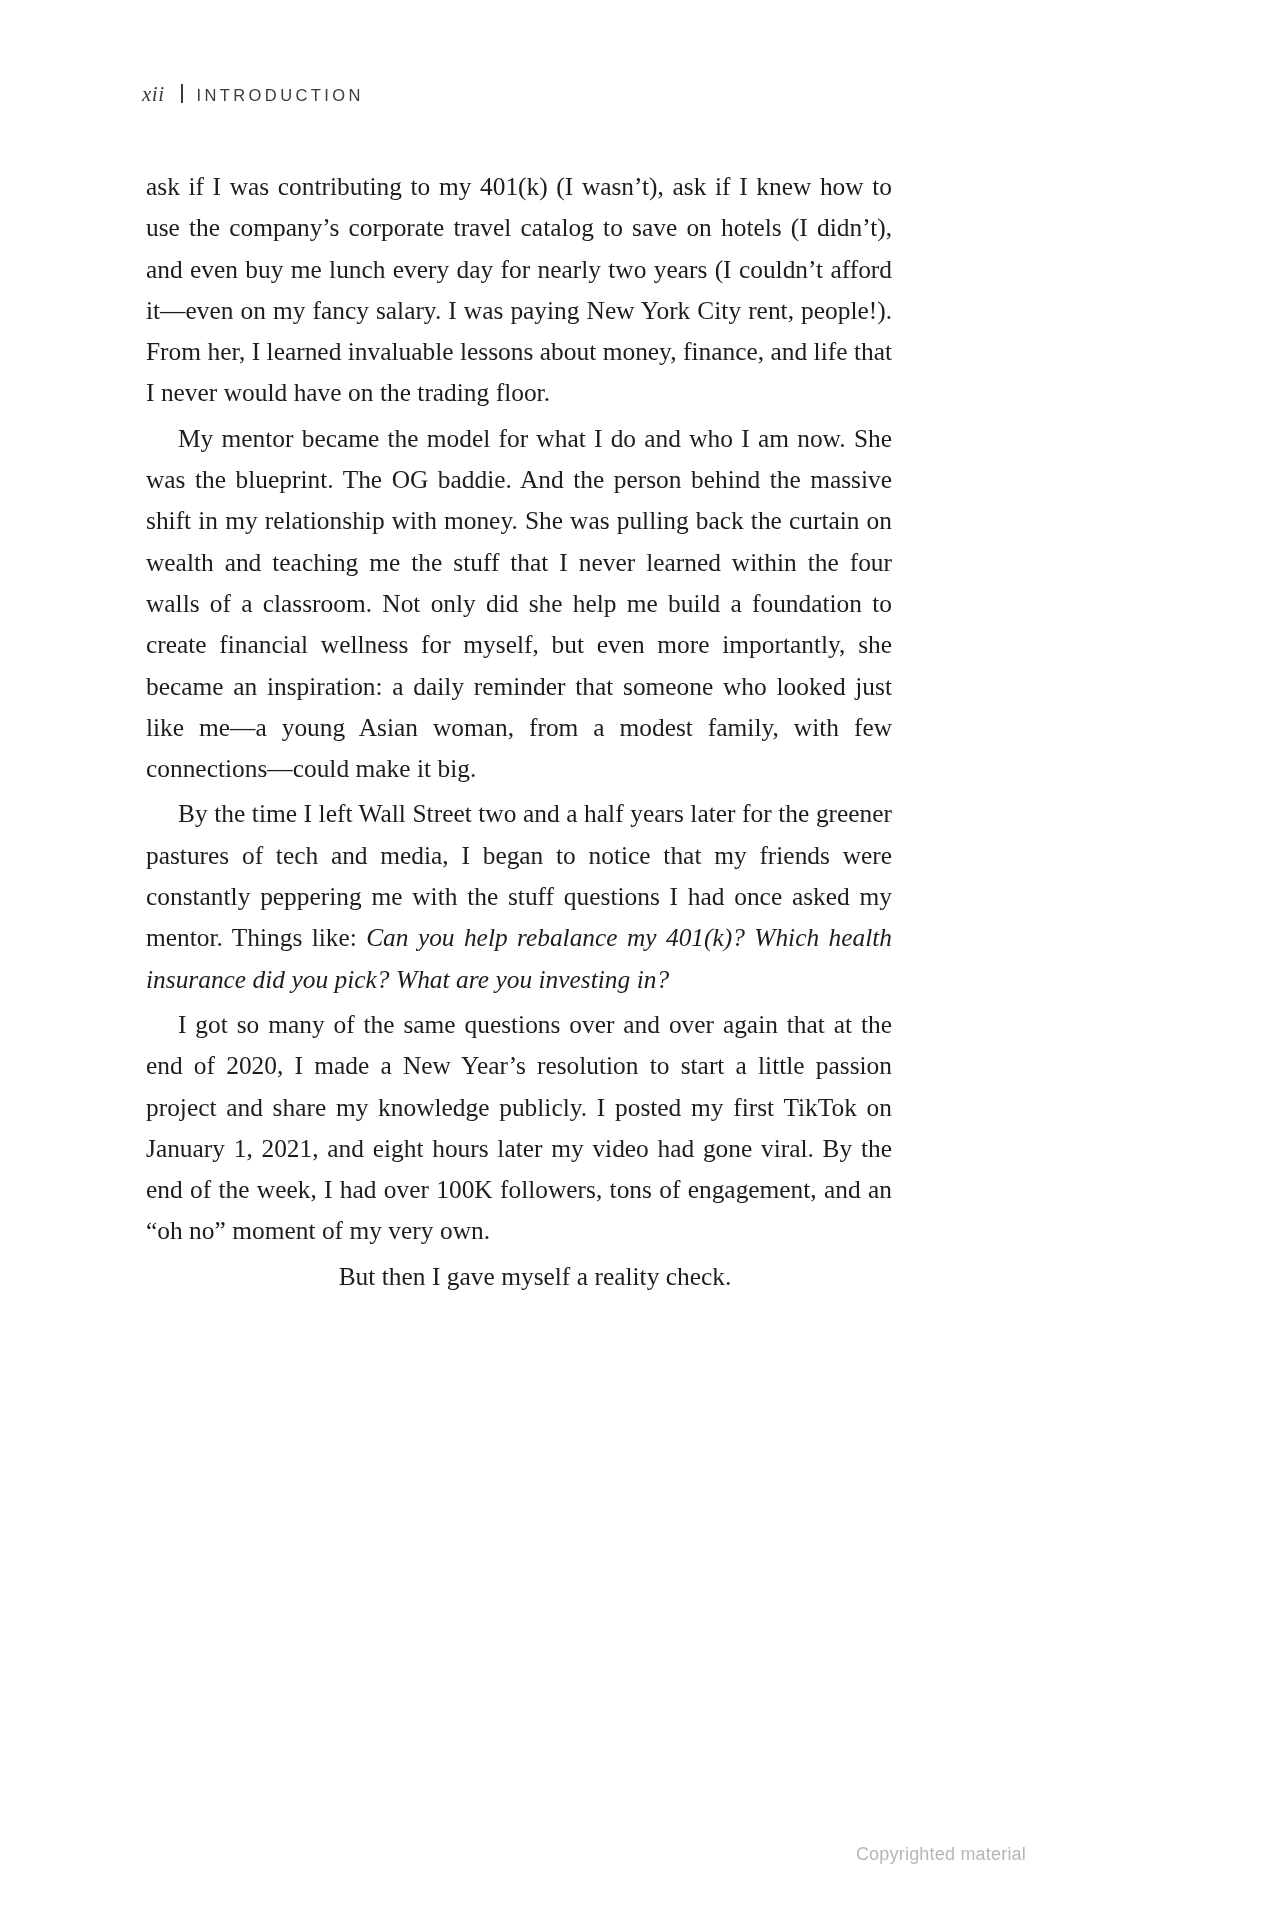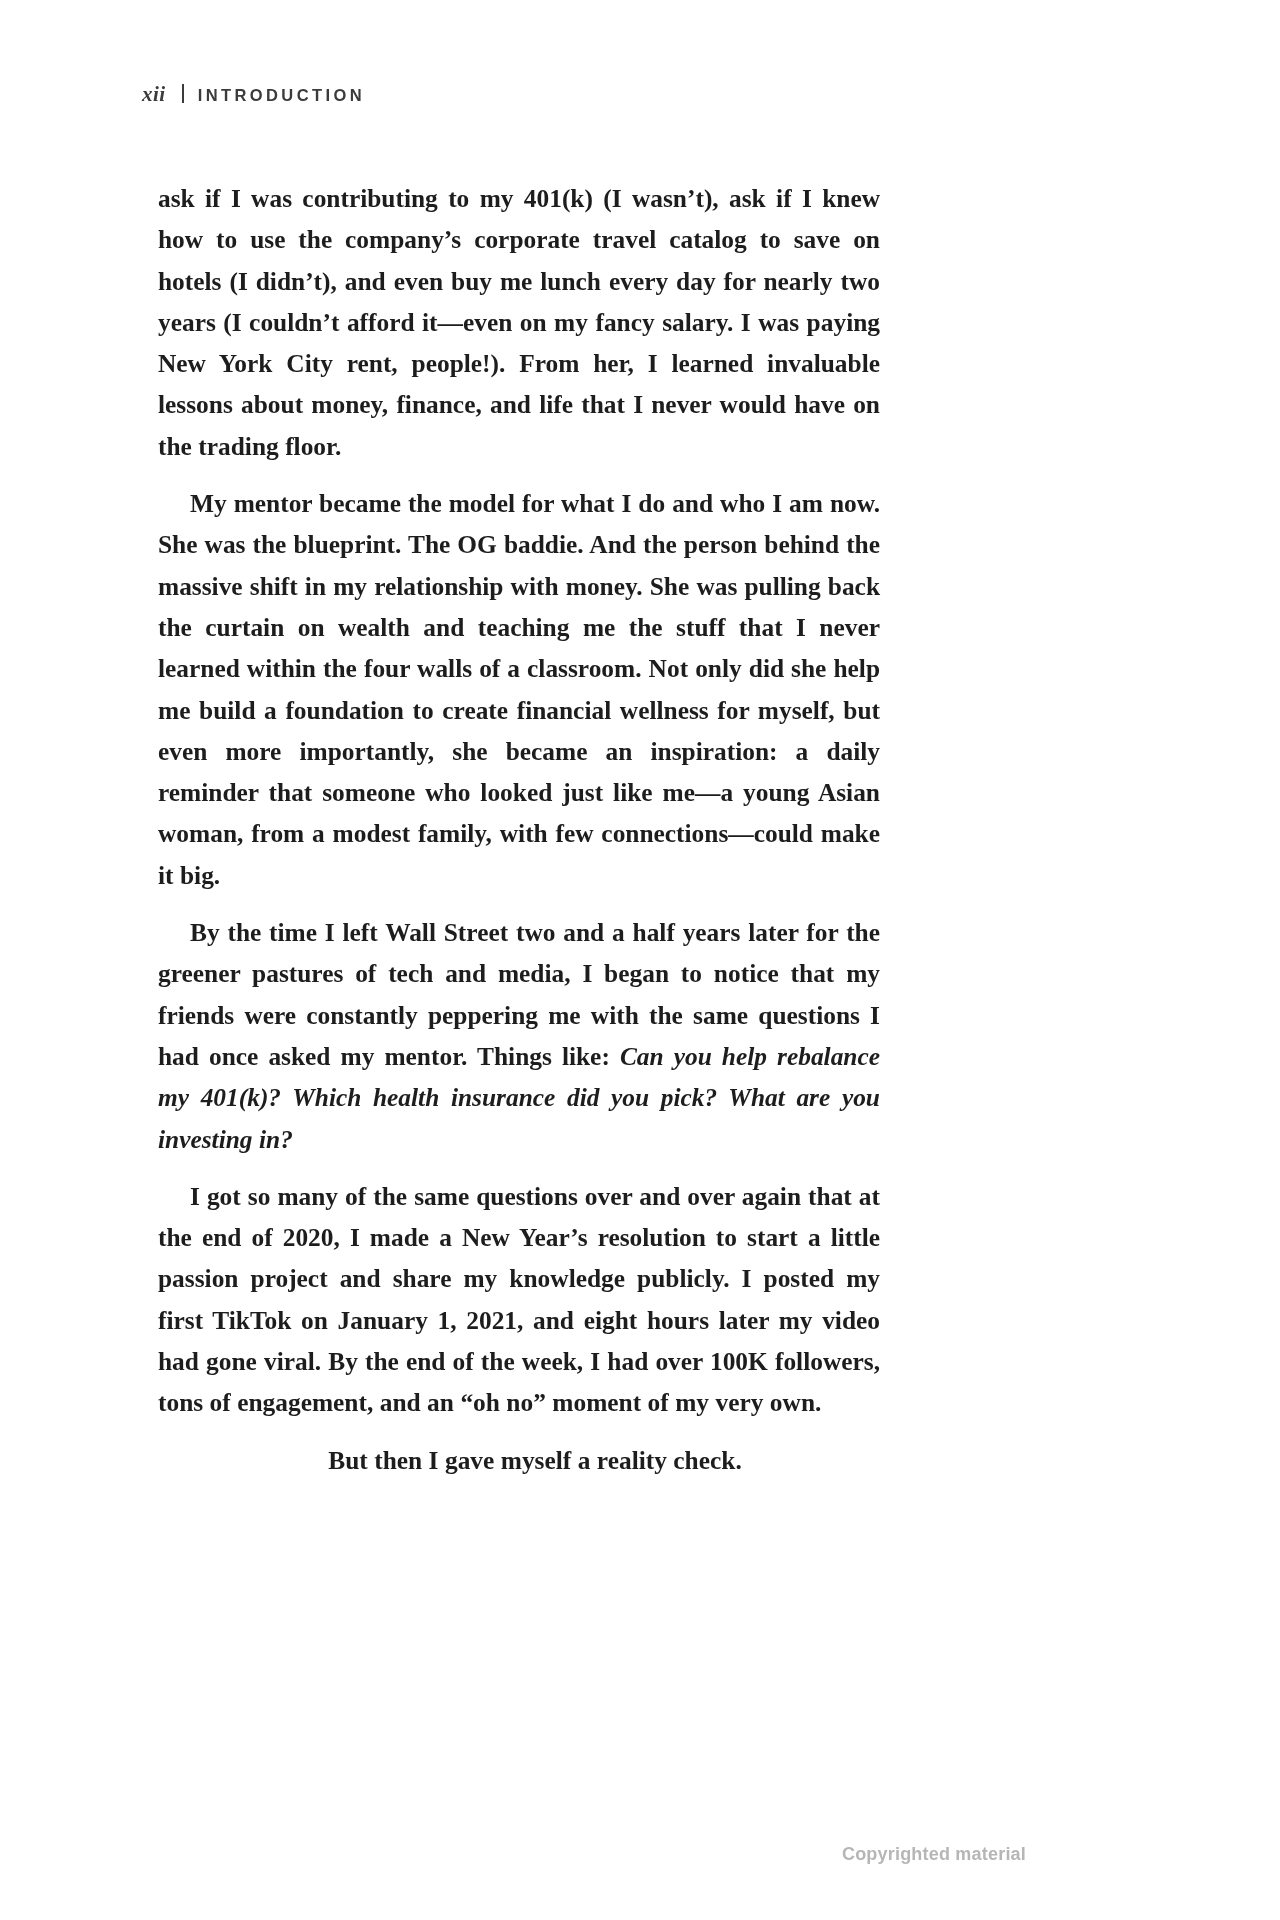--- a/index.html
+++ b/index.html
@@ -12,21 +12,20 @@
     font-family: "Liberation Serif", "DejaVu Serif", serif;
   }
 
   .page {
     position: relative;
     width: 1064px;
     height: 1920px;
     background: #ffffff;
     overflow: hidden;
     box-sizing: border-box;
-    font-weight: bold;
   }
 
   
   .running-head {
     position: absolute;
     left: 142px;
     top: 82px;
     display: flex;
     align-items: baseline;
     white-space: nowrap;
@@ -60,21 +59,21 @@
 
   
   .text-block {
     position: absolute;
     left: 142px;
     top: 162px;
     width: 754px;
   }
 
   p.para {
-    margin: 16px;
+    margin: 4px;
     font-size: 25.4px;
     line-height: 41.3px;
     color: #1d1d1d;
     text-align: justify;
     text-justify: inter-word;
     -webkit-hyphens: none;
     hyphens: none;
     word-spacing: 0.1px;
   }
 
@@ -111,21 +110,21 @@
     <span class="head-rule"></span>
     <span class="head-title">INTRODUCTION</span>
   </div>
 
   <div class="text-block">
 
     <p class="para">ask if I was contributing to my 401(k) (I wasn’t), ask if I knew how to use the company’s corporate travel catalog to save on hotels (I didn’t), and even buy me lunch every day for nearly two years (I couldn’t afford it—even on my fancy salary. I was paying New York City rent, people!). From her, I learned invaluable lessons about money, finance, and life that I never would have on the trading floor.</p>
 
     <p class="para indent">My mentor became the model for what I do and who I am now. She was the blueprint. The OG baddie. And the person behind the massive shift in my relationship with money. She was pulling back the curtain on wealth and teaching me the stuff that I never learned within the four walls of a classroom. Not only did she help me build a foundation to create financial wellness for myself, but even more importantly, she became an inspiration: a daily reminder that someone who looked just like me—a young Asian woman, from a modest family, with few connections—could make it big.</p>
 
-    <p class="para indent"><span>By the time I left Wall Street two and a half years later for the greener pastures of tech and media, I began to notice that my friends were constantly peppering me with the same questions I had once asked my mentor. Things like: </span><em class="q">Can you help rebalance my 401(k)? Which health insurance did you pick? What are you investing in?</em></p>
+    <p class="para indent"><span>By the time I left Wall Street two and a half years later for the greener pastures of tech and media, I began to notice that my friends were constantly peppering me with the stuff questions I had once asked my mentor. Things like: </span><em class="q">Can you help rebalance my 401(k)? Which health insurance did you pick? What are you investing in?</em></p>
 
     <p class="para indent">I got so many of the same questions over and over again that at the end of 2020, I made a New Year’s resolution to start a little passion project and share my knowledge publicly. I posted my first TikTok on January 1, 2021, and eight hours later my video had gone viral. By the end of the week, I had over 100K followers, tons of engagement, and an “oh no” moment of my very own.</p>
 
 
     <p class="para indent last-flush">But then I gave myself a reality check.</p>
 
   </div>
 
   <div class="copyright-note">Copyrighted material</div>
 

